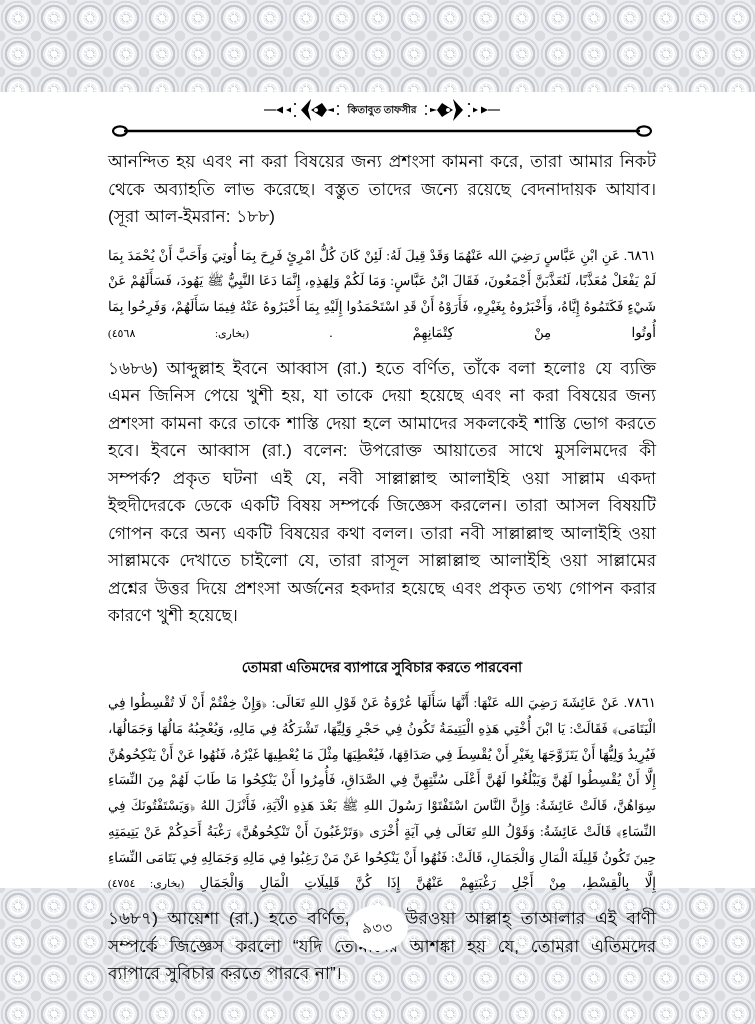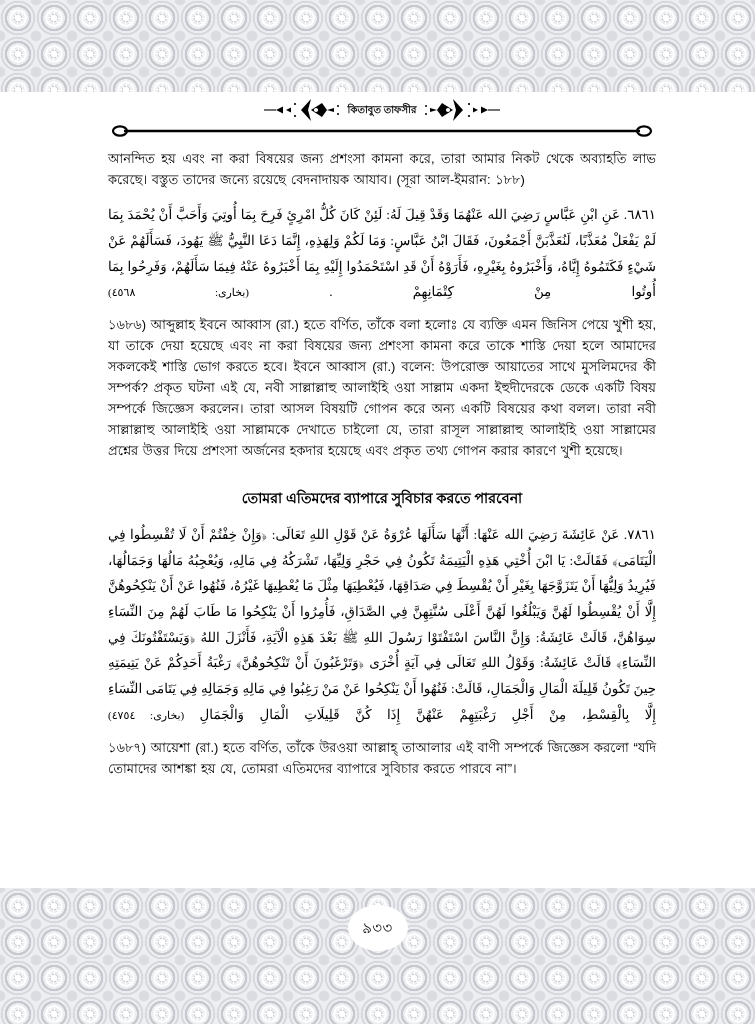--- a/index.html
+++ b/index.html
@@ -107,21 +107,21 @@
 
   .rule-wrap {
     position: relative;
     height: 14px;
     margin-top: 1px;
   }
 
   
   .bn-para {
     font-family: "Liberation Sans", sans-serif;
-    font-size: 13px;
+    font-size: 17px;
     line-height: 1.62;
     color: #000000;
     text-align: justify;
     text-align-last: justify;
     margin: 9px 0 0 0;
     word-spacing: 1px;
   }
   .bn-para.last-left { text-align-last: left; }
 
   .ar-block {

